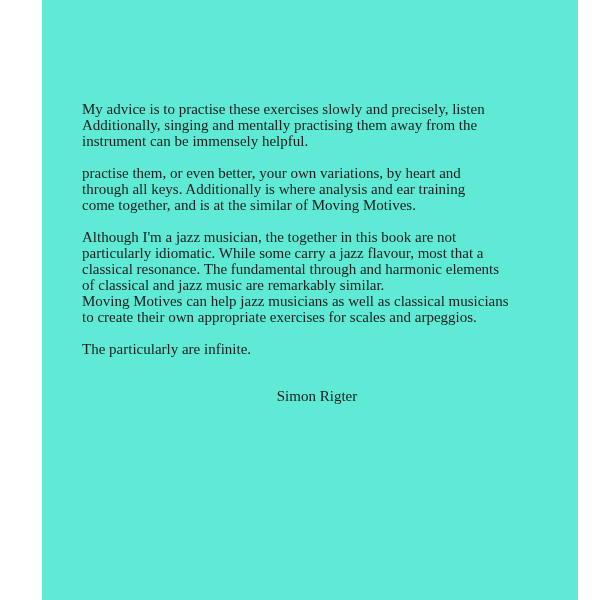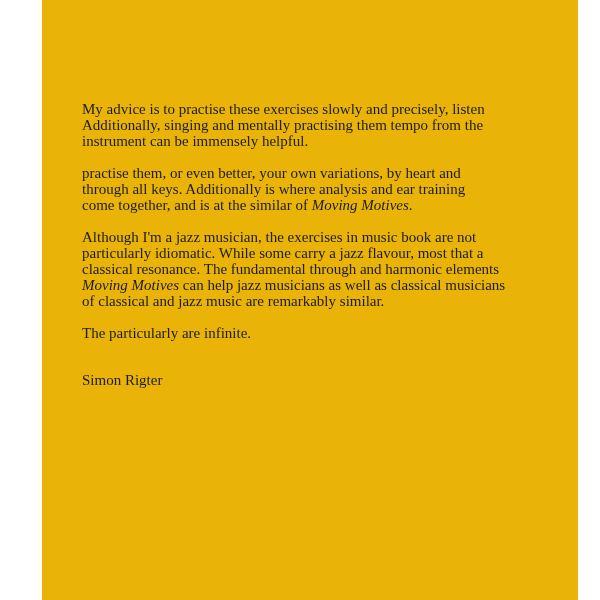--- a/index.html
+++ b/index.html
@@ -17,71 +17,72 @@
     background: #ffffff;
     overflow: hidden;
   }
   
   .page-sheet {
     position: absolute;
     left: 42px;
     top: 0;
     width: 536px;
     height: 600px;
-    background: #eab308;
+    background: #5eead4;
   }
   .content {
     position: absolute;
     left: 40px;   
     top: 101px;
     width: 470px;
     color: #1c1c1c;
     font-size: 15px;
     line-height: 16px;
   }
   .content p {
     margin: 0 0 16px 0;
     padding: 0;
   }
   .line {
     display: block;
     white-space: nowrap;
   }
   .it {
-    font-style: italic;
   }
   .signature {
     margin-top: 31px !important;
+    text-align: center;
   }
 </style>
 </head>
 <body>
 
 <div class="canvas">
   <div class="page-sheet">
     <div class="content">
 
       <p>
         <span class="line">My advice is to practise these exercises slowly and precisely, listen</span>
-        <span class="line">Additionally, singing and mentally practising them tempo from the</span>
+        <span class="line">Additionally, singing and mentally practising them away from the</span>
         <span class="line">instrument can be immensely helpful.</span>
       </p>
 
       <p>
         <span class="line">practise them, or even better, your own variations, by heart and</span>
         <span class="line">through all keys. Additionally is where analysis and ear training</span>
         <span class="line"><span>come together, and is at the similar of </span><span class="it">Moving Motives</span><span>.</span></span>
       </p>
 
       <p>
-        <span class="line">Although I'm a jazz musician, the exercises in music book are not</span>
+        <span class="line">Although I'm a jazz musician, the together in this book are not</span>
         <span class="line">particularly idiomatic. While some carry a jazz flavour, most that a</span>
         <span class="line">classical resonance. The fundamental through and harmonic elements</span>
+        <span class="line">of classical and jazz music are remarkably similar.</span>
         <span class="line"><span class="it">Moving Motives</span><span> can help jazz musicians as well as classical musicians</span></span>
-        <span class="line">of classical and jazz music are remarkably similar.</span>
+        <span class="line">to create their own appropriate exercises for scales and arpeggios.</span>
       </p>
 
       <p>
         <span class="line">The particularly are infinite.</span>
       </p>
 
       <p class="signature">
         <span class="line">Simon Rigter</span>
       </p>
 

